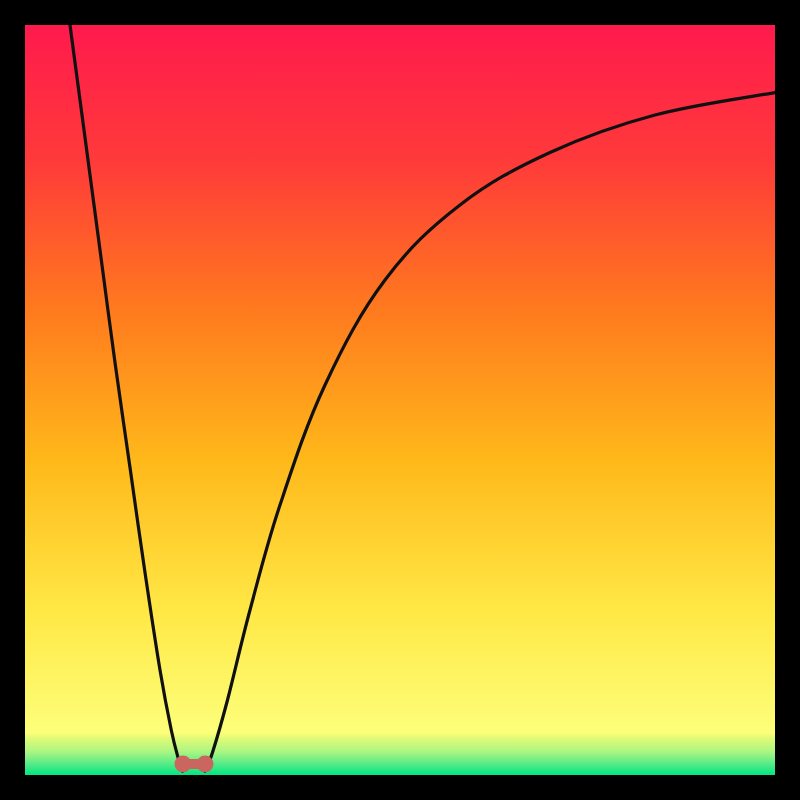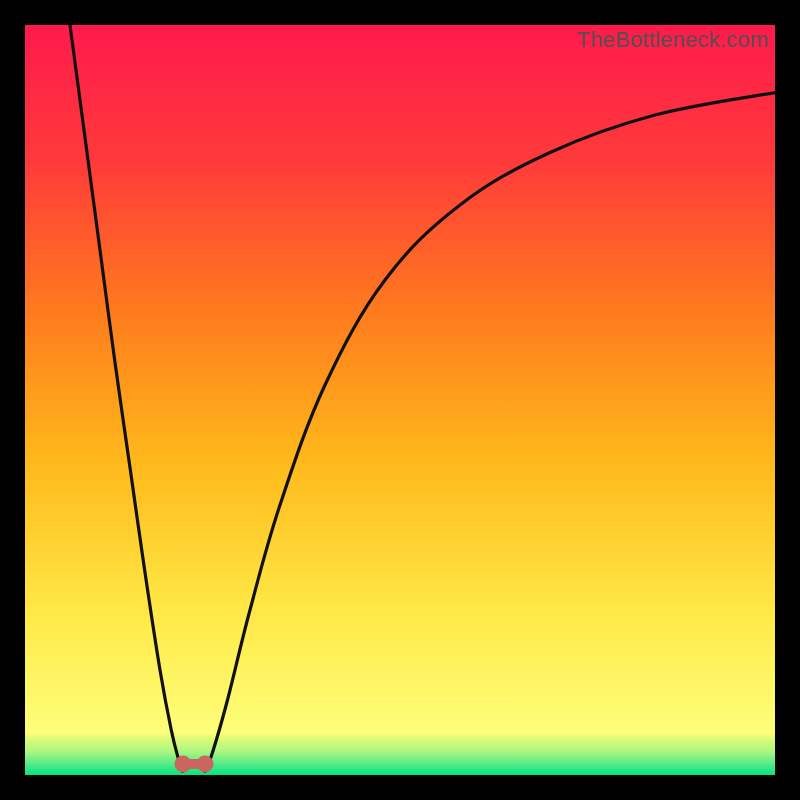--- a/index.html
+++ b/index.html
@@ -89,14 +89,13 @@
 
   <svg class="curve" viewBox="0 0 750 750" preserveAspectRatio="none">
     <path id="left-branch-path" fill="none" stroke="#111" stroke-width="3.2" stroke-linecap="round" d="M 45,0 C 47.7,20.25 54.6,72 60,112.5 C 65.4,153 69.6,184.5 75,225 C 80.4,265.5 84.6,298.34999999999997 90,337.49999999999994 C 95.4,376.6499999999999 99.60000000000001,404.7 105.00000000000001,442.5 C 110.40000000000002,480.3 114.60000000000001,511.05 120,547.5 C 125.39999999999999,583.95 130.275,616.65 135,645 C 139.725,673.35 142.875,688.8 146.25,705 C 149.625,721.2 151.725,727.575 153.75,735 C 155.775,742.425 156.825,744.225 157.5,746.25"></path>
     <path id="right-branch-path" fill="none" stroke="#111" stroke-width="3.2" stroke-linecap="round" d="M 180,746.25 C 181.35,742.875 183.45,740.325 187.5,727.5 C 191.55,714.675 195.75,700.65 202.5,675 C 209.25,649.35 215.54999999999998,620.1 225,585 C 234.45000000000002,549.9 241.50000000000003,520.5 255.00000000000003,480 C 268.5,439.5 281.1,400.5 300,360 C 318.9,319.5 335.7,287.4 360,255 C 384.3,222.6 405.29999999999995,202.95 434.99999999999994,180 C 464.69999999999993,157.05 489.9,143.7 525,127.5 C 560.1,111.3 589.5,100.8 630,90 C 670.5,79.2 728.4,71.55 750,67.5"></path>
   </svg>
 
   <div class="connector" id="connector" style="left: 155.5px; width: 26.5px; top: 733.75px;"></div>
   <div class="marker" id="m0" style="left: 157.5px; top: 738.75px;"></div>
   <div class="marker" id="m1" style="left: 180px; top: 738.75px;"></div>
 
-  <div class="watermark">TheBottleneck.com</div>
 </div>
 
 </body></html>

